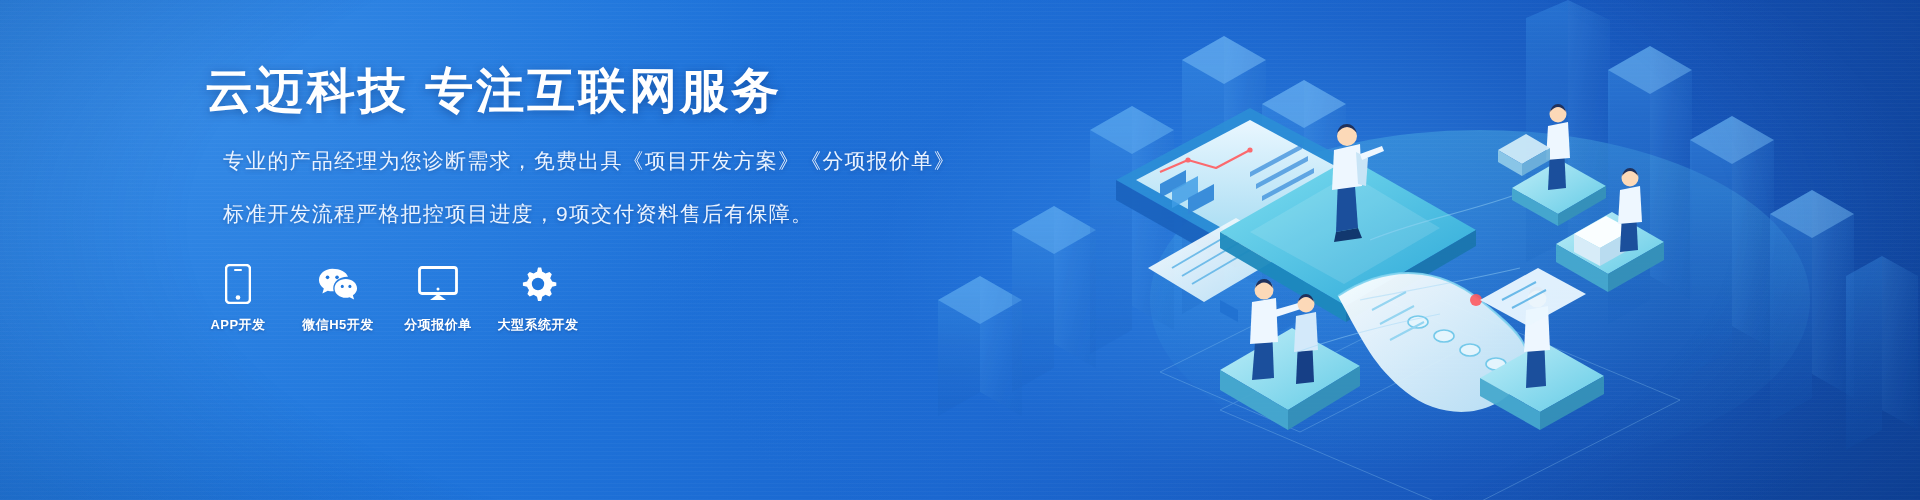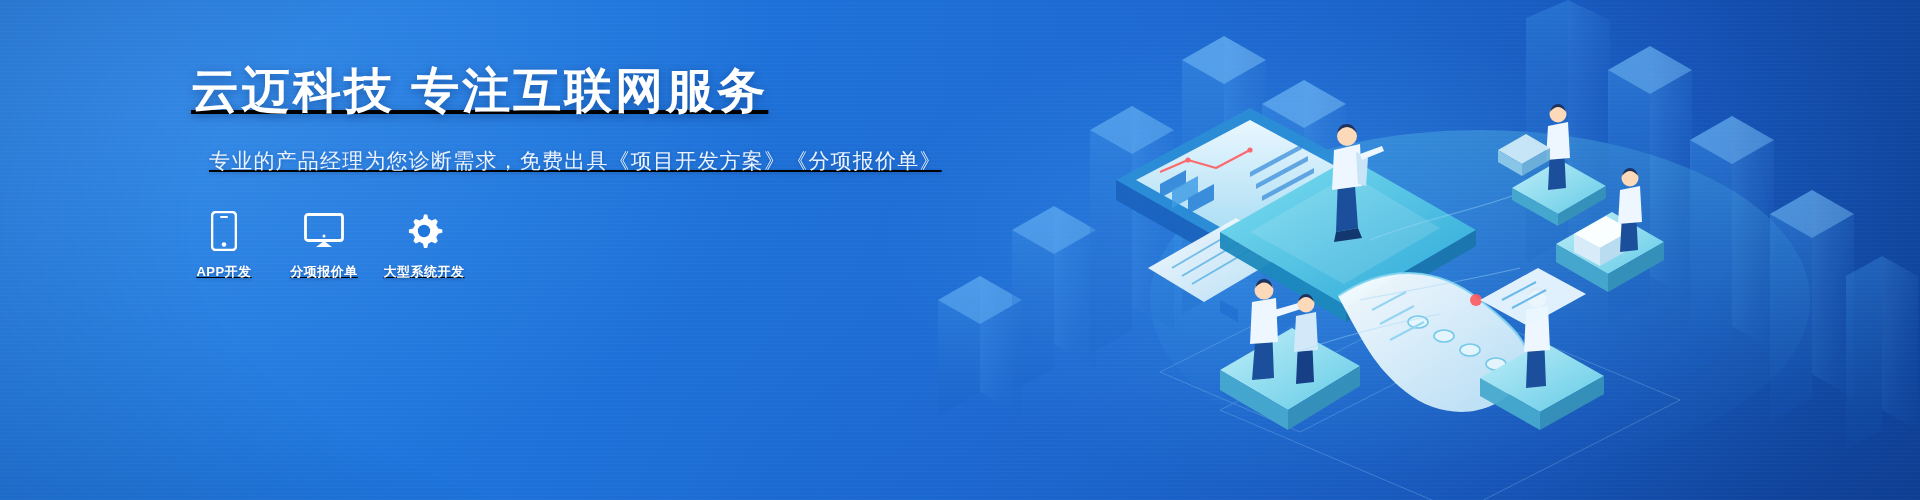--- a/index.html
+++ b/index.html
@@ -21,21 +21,21 @@
     background-image:
       repeating-linear-gradient(0deg, rgba(255,255,255,0.030) 0px, rgba(255,255,255,0.030) 1px, rgba(0,0,0,0) 1px, rgba(0,0,0,0) 4px);
     opacity:.85; pointer-events:none;
   }
   .vign{
     position:absolute; inset:0; pointer-events:none;
     background:radial-gradient(ellipse 1400px 620px at 50% 45%, rgba(0,0,0,0) 55%, rgba(5,40,105,0.35) 100%);
   }
 
   
-  .content{ position:absolute; left:191px; top:62px; width:900px;text-decoration:underline; }
+  .content{ position:absolute; left:205px; top:62px; width:900px; }
   .headline{
     color:#ffffff; font-size:48px; font-weight:700; letter-spacing:3px;
     line-height:1.22; margin:0 0 22px 0; white-space:nowrap;
     text-shadow:0 2px 10px rgba(3,35,95,0.38);
   }
   .sub-line{
     color:#eaf3ff; font-size:21px; letter-spacing:1.2px; line-height:1.68;
     margin:18px; white-space:nowrap; font-weight:400;
     text-shadow:0 1px 4px rgba(3,35,95,0.30);
   }
@@ -314,35 +314,49 @@
     </svg>
   </div>
 
   <div class="vign"></div>
 
   <div class="content">
 
     <h1 class="headline">云迈科技 专注互联网服务</h1>
 
     <p class="sub-line">专业的产品经理为您诊断需求，免费出具《项目开发方案》《分项报价单》</p>
+    <p class="sub-line">标准开发流程严格把控项目进度，9项交付资料售后有保障。</p>
 
     <div class="services">
 
       <div class="service">
         <span class="svc-ico">
           <svg width="26" height="40" viewBox="0 0 26 40">
             <rect x="1" y="1" width="24" height="38" rx="4" ry="4" fill="none" stroke="#ffffff" stroke-width="2.6"></rect>
             <rect x="9" y="5" width="8" height="2" rx="1" fill="#ffffff"></rect>
             <circle cx="13" cy="33.5" r="2.3" fill="#ffffff"></circle>
           </svg>
         </span>
         <span class="svc-label">APP开发</span>
       </div>
 
 
+      <div class="service">
+        <span class="svc-ico">
+          <svg width="42" height="38" viewBox="0 0 42 38">
+            <path d="M15 3 C7.3 3 1 8.3 1 14.8 c0 3.6 2 6.8 5.1 8.9 L4.6 29 l5.7 -3 c1.5 .4 3.1 .6 4.7 .6 c.5 0 1 0 1.5 -.1 c-.3 -1 -.5 -2 -.5 -3.1 C16 16.8 22.4 11.4 30.3 11.4 c.4 0 .8 0 1.2 .1 C30 6.6 23.2 3 15 3 Z" fill="#ffffff"></path>
+            <circle cx="10" cy="12" r="1.9" fill="#1f76dc"></circle>
+            <circle cx="20" cy="12" r="1.9" fill="#1f76dc"></circle>
+            <path d="M41 23.6 c0 -5.4 -5.3 -9.8 -11.8 -9.8 c-6.5 0 -11.8 4.4 -11.8 9.8 c0 5.4 5.3 9.8 11.8 9.8 c1.4 0 2.7 -.2 3.9 -.6 l4.8 2.5 l-1.3 -4.4 C39.2 29 41 26.5 41 23.6 Z" fill="#ffffff"></path>
+            <circle cx="25.5" cy="21.5" r="1.6" fill="#1f76dc"></circle>
+            <circle cx="33.5" cy="21.5" r="1.6" fill="#1f76dc"></circle>
+          </svg>
+        </span>
+        <span class="svc-label">微信H5开发</span>
+      </div>
 
       <div class="service">
         <span class="svc-ico">
           <svg width="40" height="36" viewBox="0 0 40 36">
             <rect x="1.5" y="1.5" width="37" height="26" rx="2.5" ry="2.5" fill="none" stroke="#ffffff" stroke-width="2.8"></rect>
             <circle cx="20" cy="23" r="1.5" fill="#ffffff"></circle>
             <path d="M12 34 L20 28 L28 34 Z" fill="#ffffff"></path>
           </svg>
         </span>
         <span class="svc-label">分项报价单</span>

